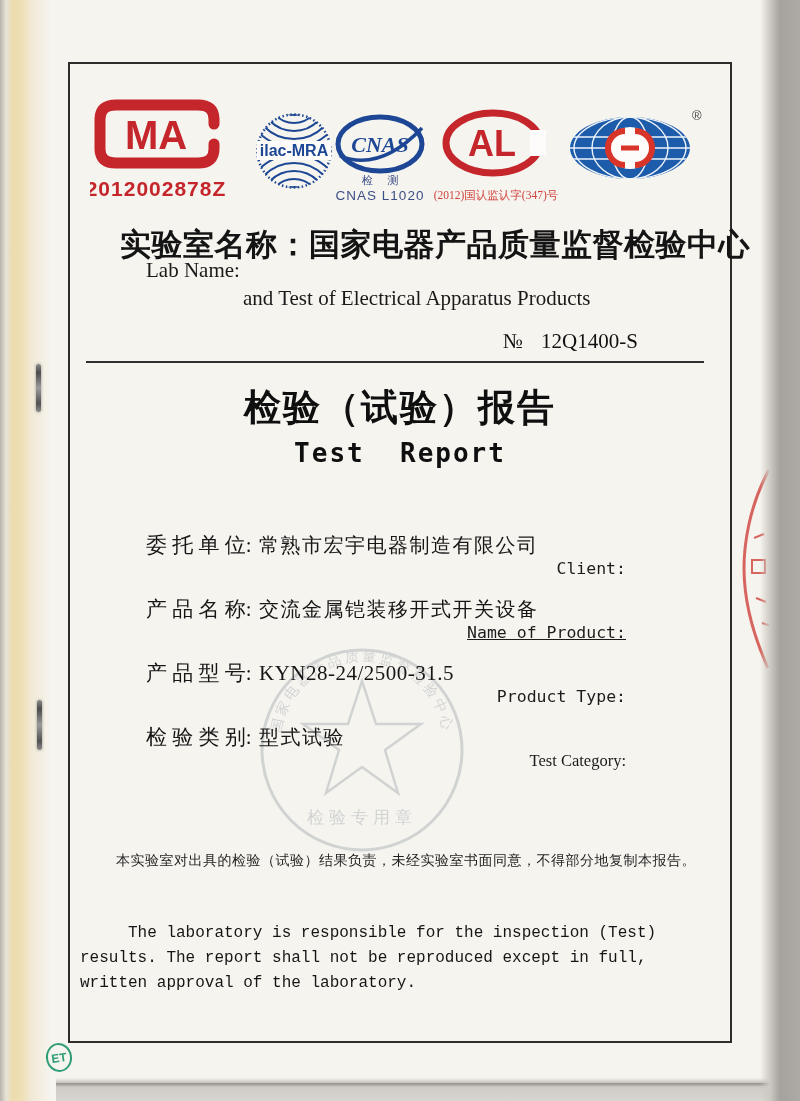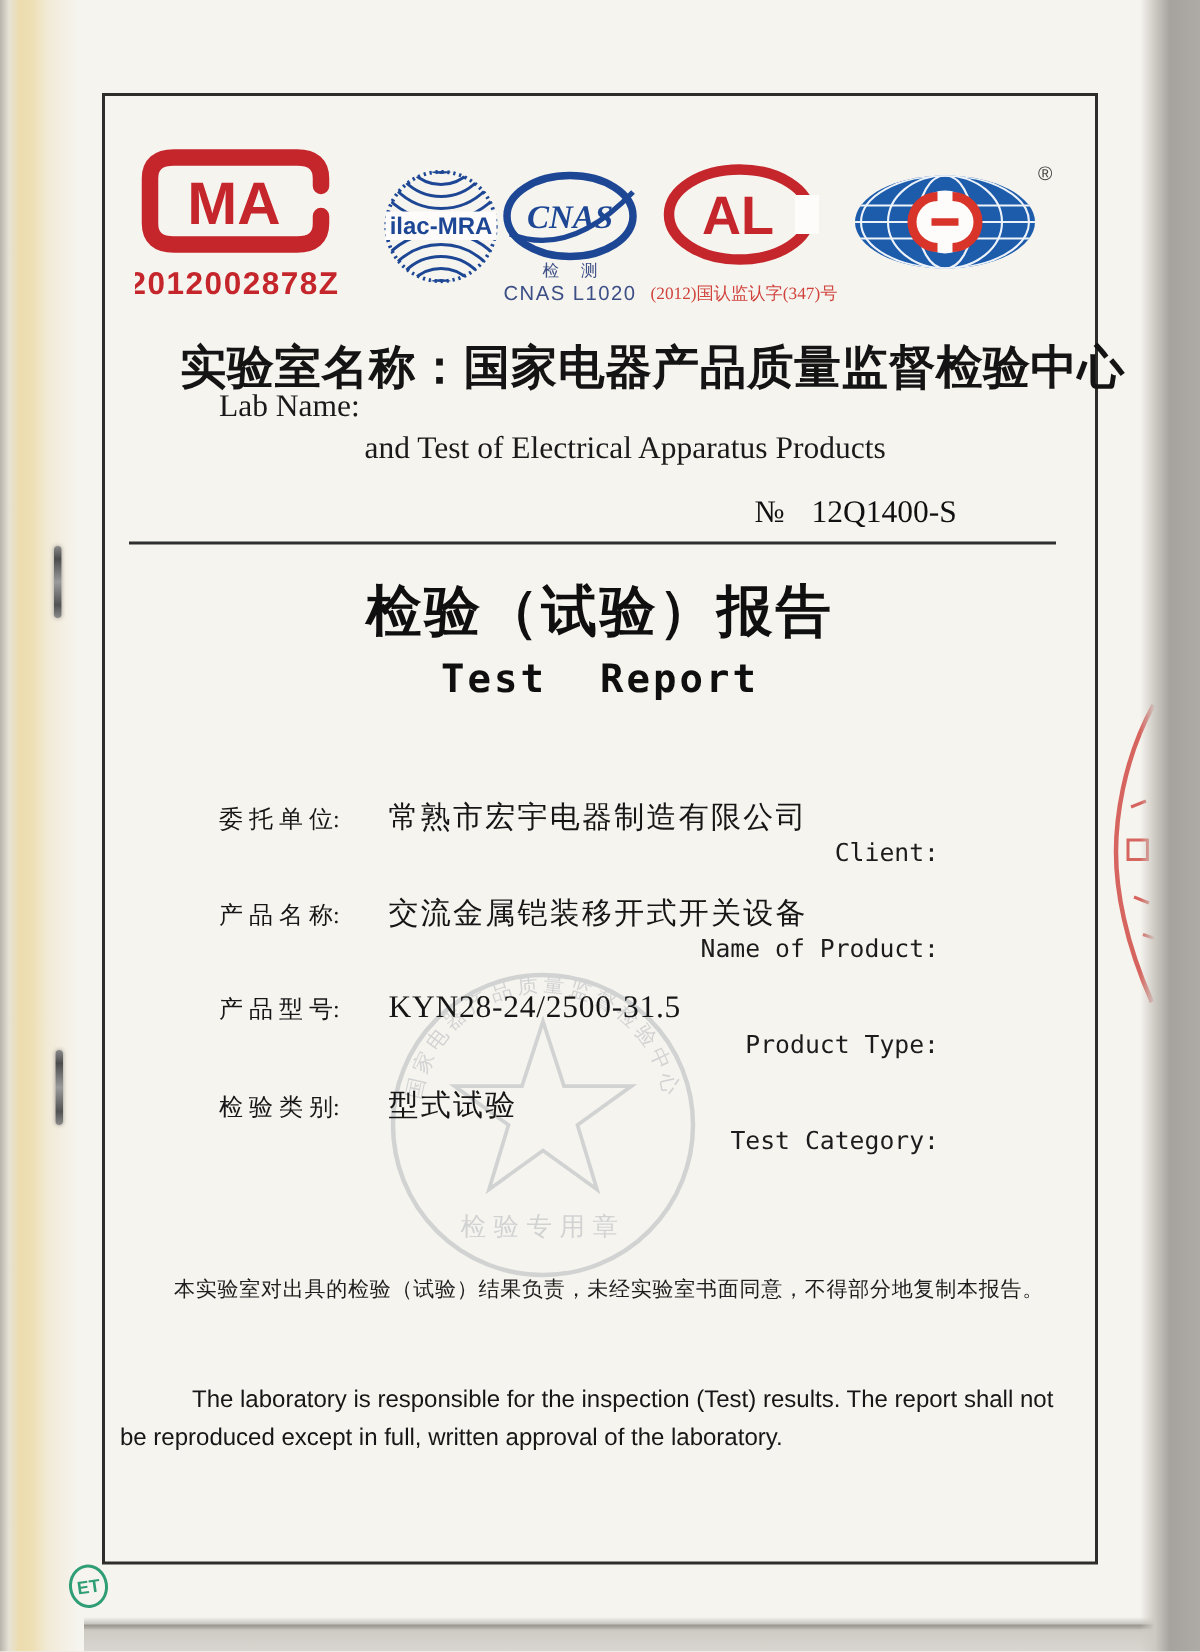--- a/index.html
+++ b/index.html
@@ -34,33 +34,33 @@
   .title-zh{left:95px;top:383px;width:610px;text-align:center;
     font-family:"DejaVu Sans","Liberation Sans",sans-serif;font-weight:bold;
     font-size:37px;letter-spacing:2px;color:#0f0f0f;z-index:5;}
   .title-en{left:95px;top:438px;width:610px;text-align:center;white-space:pre;
     font-family:"DejaVu Sans Mono","Liberation Mono",monospace;font-weight:bold;
     font-size:26px;letter-spacing:2px;color:#0f0f0f;z-index:5;}
   
   .fields{left:146px;top:531px;width:480px;z-index:6;}
   .frow{margin-bottom:11px;}
   .fline1{display:flex;align-items:baseline;height:28px;}
-  .flabel{width:113px;font-size:16px;color:#161616;flex:0 0 auto;}
+  .flabel{width:113px;font-size:21px;color:#161616;flex:0 0 auto;}
   .fvalue{font-size:20px;letter-spacing:1.5px;color:#161616;}
   .fvalue.latin{letter-spacing:.5px;font-size:21px;}
   .fline2{font-family:"DejaVu Sans Mono","Liberation Mono",monospace;
     font-size:16.5px;color:#1c1c1c;height:25px;text-align:right;}
-  .en-r1{margin-left:37px;} .en-r2{margin-left:-15px;}
-  .en-r3{margin-left:1px;}  .en-r4{margin-left:1px;}
+  .en-r1{margin-left:37px;} .en-r2{margin-left:-15px;text-decoration:underline;}
+  .en-r3{margin-left:1px;}  .en-r4{margin-left:1px;font-family:Liberation Serif, serif;}
   
   .seal{left:255px;top:643px;opacity:.33;z-index:4;}
   
   .decl-zh{left:88px;top:846px;width:624px;font-size:14px;line-height:30px;
     text-indent:2em;color:#1e1e1e;letter-spacing:.5px;z-index:5;}
-  .decl-en{left:80px;top:921px;width:642px;font-family:Liberation Sans, sans-serif;
+  .decl-en{left:80px;top:921px;width:642px;font-family:Liberation Mono, monospace;
     font-size:16px;line-height:25px;text-indent:48px;color:#161616;z-index:5;}
   
   .et{left:46px;top:1043px;width:22px;height:25px;border:2px solid #2f9e77;border-radius:50%;
     color:#2f9e77;font-family:"Liberation Sans",sans-serif;font-size:12px;font-weight:bold;
     display:flex;align-items:center;justify-content:center;transform:rotate(-8deg);z-index:6;}
   .red-stamp{left:738px;top:468px;z-index:2;opacity:.8;}
 </style>
 </head>
 <body>
 

